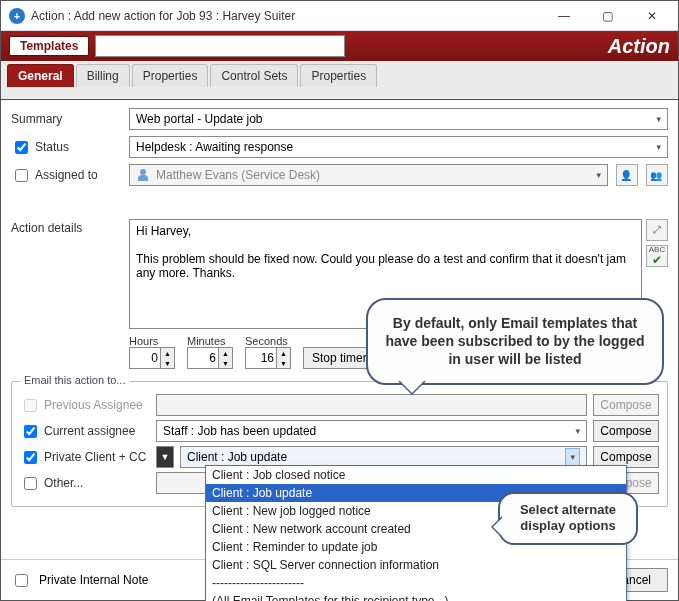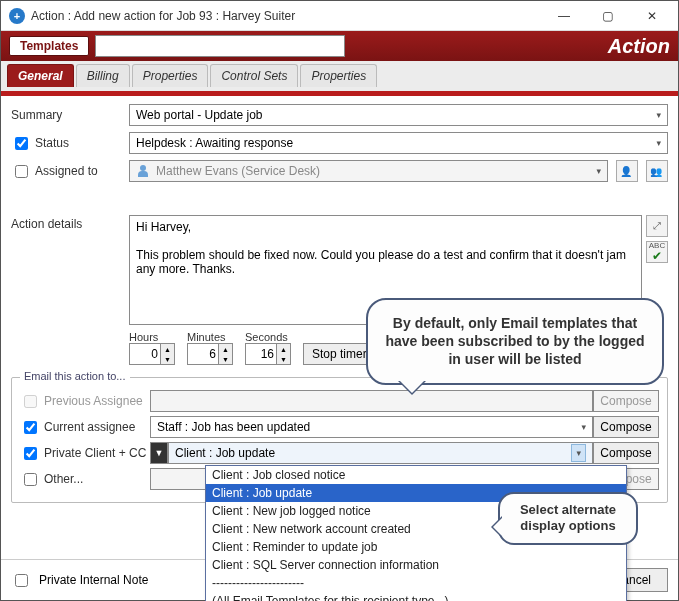--- a/index.html
+++ b/index.html
@@ -7,21 +7,21 @@
   .window { width: 679px; height: 601px; border: 1px solid #555; display: flex; flex-direction: column; background:#fff;}
   .titlebar { height: 30px; background: #fff; display: flex; align-items: center; padding: 0 4px 0 8px; border-bottom: 1px solid #ddd;}
   .titlebar .ticon { width:16px;height:16px; background:#2679c9;border-radius:50%; display:inline-flex;align-items:center;justify-content:center;color:#fff;font-weight:bold;font-size:11px;margin-right:6px;}
   .titlebar .title { flex:1; color:#333;}
   .winbtn { width:44px;height:28px;display:flex;align-items:center;justify-content:center;color:#333;}
   .ribbon { background: linear-gradient(#9b1b1b,#7a1313); height:30px; display:flex; align-items:center; padding:0 8px; color:#fff; }
   .templates-btn { background:#fff;color:#7a1313;border:1px solid #5a0e0e;border-radius:2px;padding:2px 10px 2px 10px;font-weight:bold;}
   .templates-dd { margin-left:6px; height:22px; background:#fff;border:1px solid #888; padding:2px 4px; display:flex;align-items:center; width:250px; justify-content:space-between;}
   .templates-dd span:last-child{font-size:9px;}
   .ribbon .brand { margin-left:auto; font-weight:bold; font-style:italic; font-size:20px; }
-  .tabs { display:flex; background:#ececec; border-bottom:5px solid #b91c1c; padding:3px 6px 4px 6px;font-style:italic;}
+  .tabs { display:flex; background:#ececec; border-bottom:1px solid #b91c1c; padding:3px 6px 12px 6px;}
   .tab { padding:4px 10px; border:1px solid #bbb; border-bottom:none; background:#e6e6e6; margin-right:2px; color:#333; border-radius:3px 3px 0 0;}
   .tab.active{ background:#9b1b1b; color:#fff; border-color:#7a1313; font-weight:bold;}
   .content { flex:1; padding:8px 10px; display:flex; flex-direction:column; gap:6px; }
   .row { display:flex; align-items:center; gap:8px; }
   .row .lbl { width:110px; color:#333; display:flex; align-items:center; gap:4px;}
   input[type=checkbox]{ width:13px;height:13px;}
   .txt, .combo { flex:1; height:22px; border:1px solid #8a8a8a; background:#fff; padding:2px 6px; display:flex; align-items:center;}
   .combo { justify-content:space-between;}
   .combo .chev { font-size:9px; color:#555;}
   .txt.disabled, .combo.disabled{ background:#f4f4f4; color:#888;}
@@ -32,21 +32,21 @@
   .timerow { display:flex; align-items:flex-end; gap:12px; margin-left:118px;}
   .spin { display:flex; flex-direction:column; align-items:flex-start;}
   .spin .sl{font-size:11px;color:#333;}
   .spin .sp{display:flex;align-items:center;border:1px solid #8a8a8a;height:22px;}
   .spin .sp input{width:30px;border:none;text-align:right;padding:0 2px;height:20px;}
   .spin .sp .arrows{display:flex;flex-direction:column;width:14px;}
   .spin .sp .arrows div{height:10px;border-left:1px solid #8a8a8a;display:flex;align-items:center;justify-content:center;font-size:7px;background:#eee;}
   .stopbtn{height:22px;border:1px solid #8a8a8a;background:#eee;padding:0 8px;}
   .section { border:1px solid #bbb; border-radius:2px; margin-top:6px; position:relative; padding:12px 8px 8px 8px;}
   .section .legend{ position:absolute; top:-8px; left:8px; background:#fff; padding:0 4px; color:#446; font-size:11px;}
-  .emailrow{ display:flex; align-items:center; margin-bottom:4px;}
+  .emailrow{ display:flex; align-items:center; gap:6px; margin-bottom:4px;}
   .emailrow .elbl{ width:130px; display:flex; align-items:center; gap:4px; color:#333;}
   .emailrow .elbl.disabled{ color:#999;}
   .ddbtn{ width:18px;height:22px;border:1px solid #8a8a8a;background:#333;color:#fff;display:flex;align-items:center;justify-content:center;font-size:9px;}
   .compose{ height:22px; width:66px; border:1px solid #8a8a8a;background:#eee; display:flex;align-items:center;justify-content:center;}
   .compose.disabled{color:#999;background:#f4f4f4;}
   .iconbtn{width:22px;height:22px;border:1px solid #aaa;background:#f3f3f3;display:flex;align-items:center;justify-content:center;font-size:10px;color:#888;}
   .bottombar{ display:flex; align-items:center; padding:8px 10px; gap:8px; border-top:1px solid #ccc;}
   .btn{height:24px;padding:0 16px;border:1px solid #8a8a8a;background:#eee;display:flex;align-items:center;}
   .dropdown-list{ position:absolute; left:205px; top:465px; width:422px; background:#fff; border:1px solid #5a6fa0; z-index:50; box-shadow:2px 2px 4px rgba(0,0,0,0.2);}
   .dropdown-list div{ padding:2px 6px; color:#222;}

